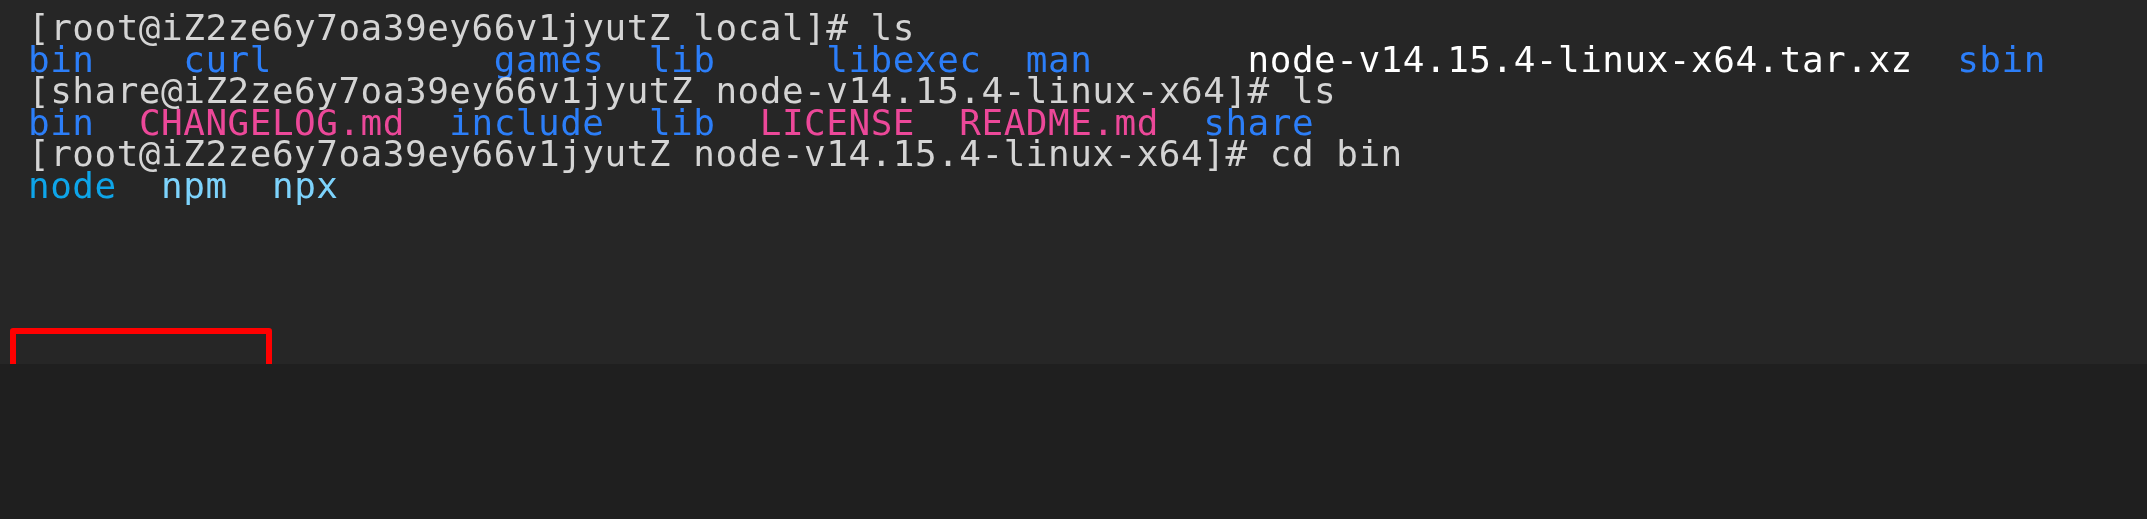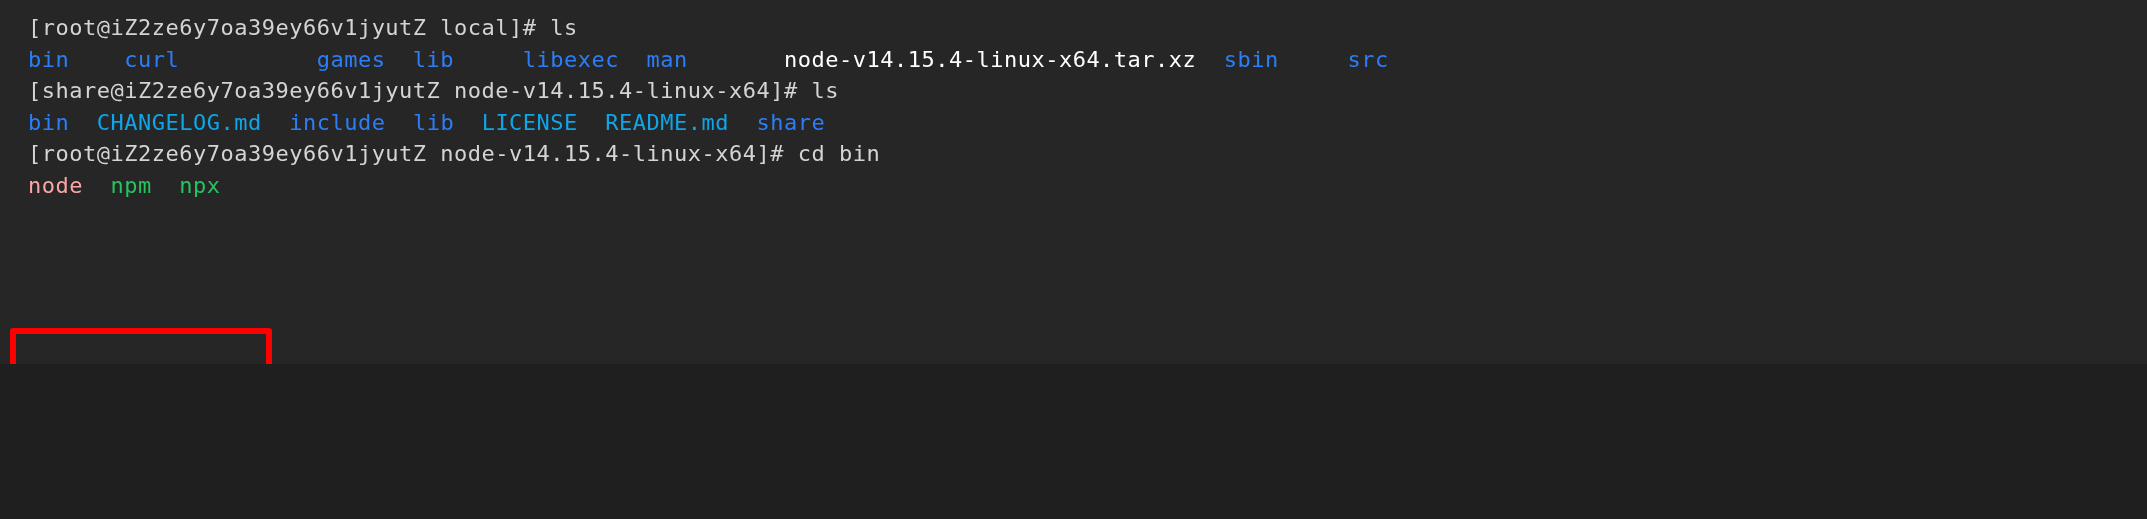--- a/index.html
+++ b/index.html
@@ -7,40 +7,40 @@
     margin: 0;
     padding: 0;
     background: #1f1f1f;
   }
   #terminal {
     position: relative;
     width: 2147px;
     height: 364px;
     background: #262626;
     font-family: "DejaVu Sans Mono", "Liberation Mono", monospace;
-    font-size: 22px;
+    font-size: 36px;
     line-height: 31.5px;
     overflow: hidden;
     box-sizing: border-box;
     padding: 12px 0 0 0;
     -webkit-font-smoothing: antialiased;
   }
   .line {
     white-space: pre;
     padding-left: 28px;
     height: 31.5px;
     letter-spacing: 0.5px;
   }
   .seg { white-space: pre; }
   .c-default { color: #d4d4d4; }
   .c-dir     { color: #2c7ef8; }
   .c-archive { color: #ffffff; }
-  .c-exec    { color: #fca5a5; }
-  .c-link    { color: #22c55e; }
-  .c-white   { color: #0ea5e9; }
+  .c-exec    { color: #0ea5e9; }
+  .c-link    { color: #7dd3fc; }
+  .c-white   { color: #ec4899; }
 
   .cursor {
     display: inline-block;
     width: 15px;
     height: 28px;
     background: #d0d0d0;
     vertical-align: -5px;
   }
 
   #highlight-box {

